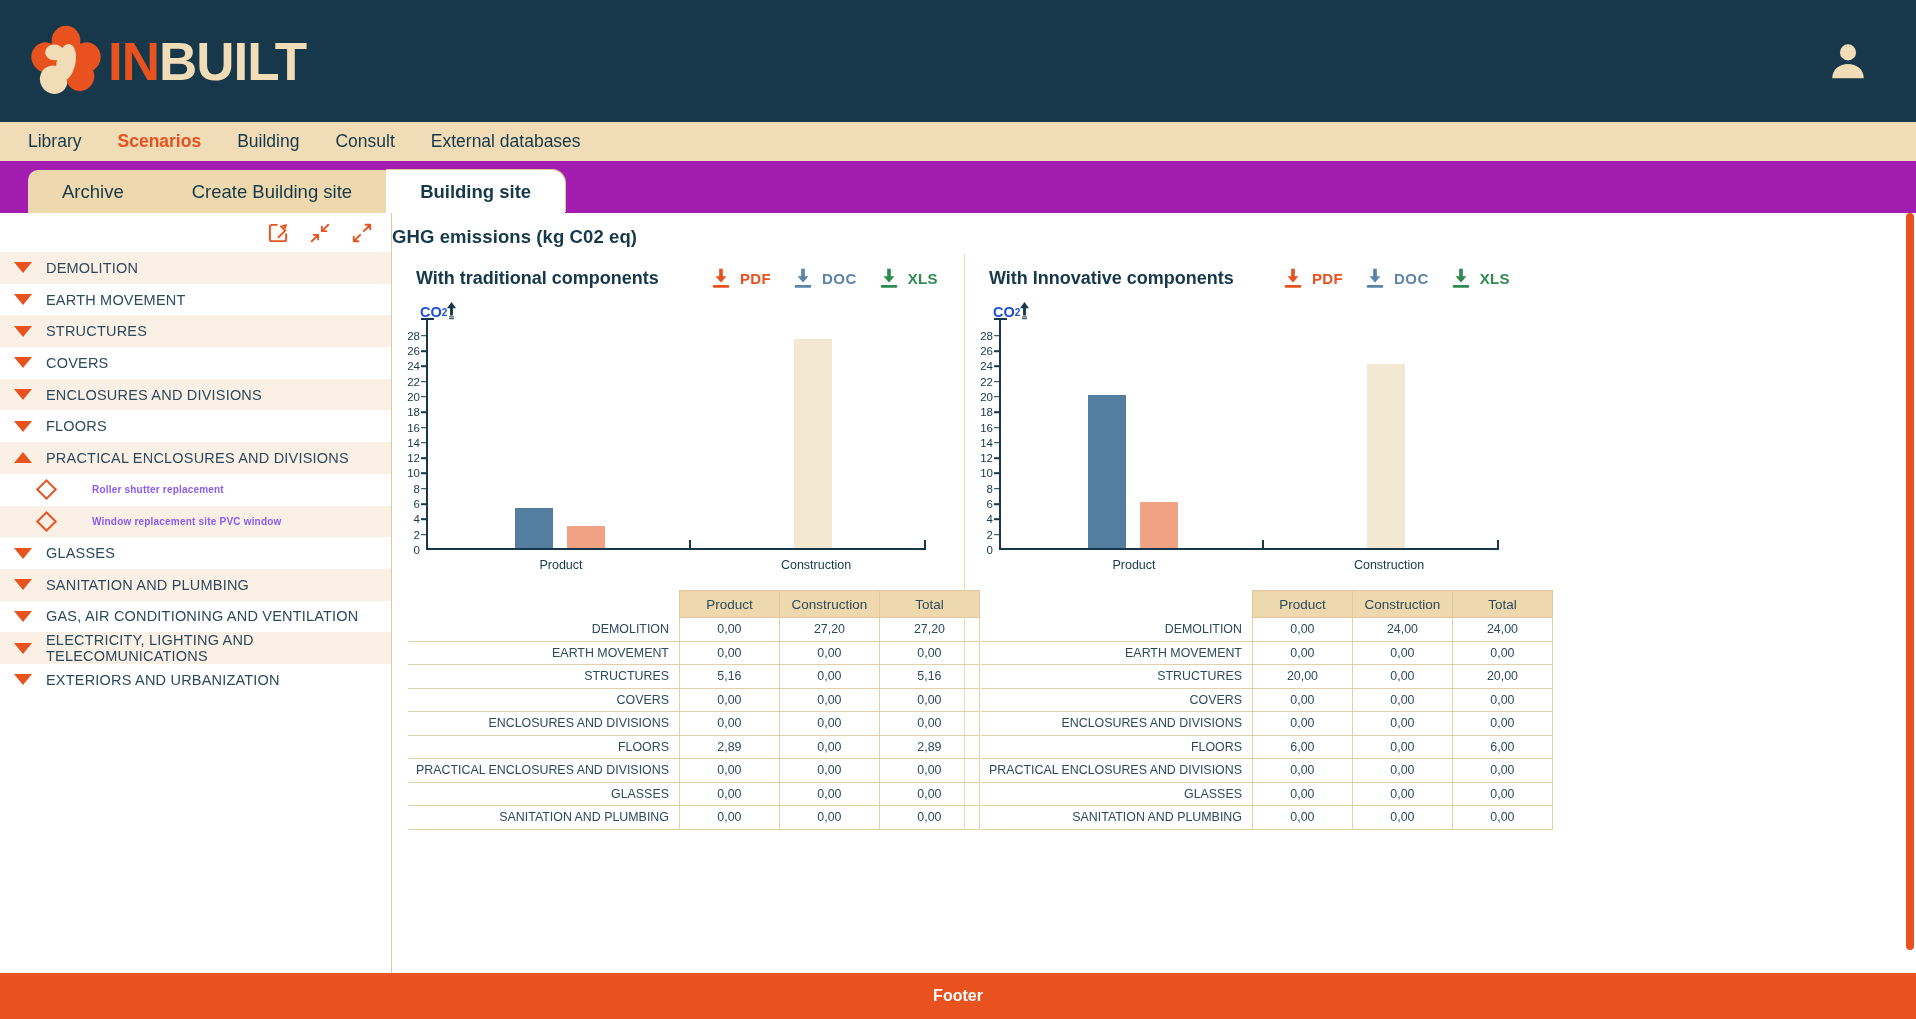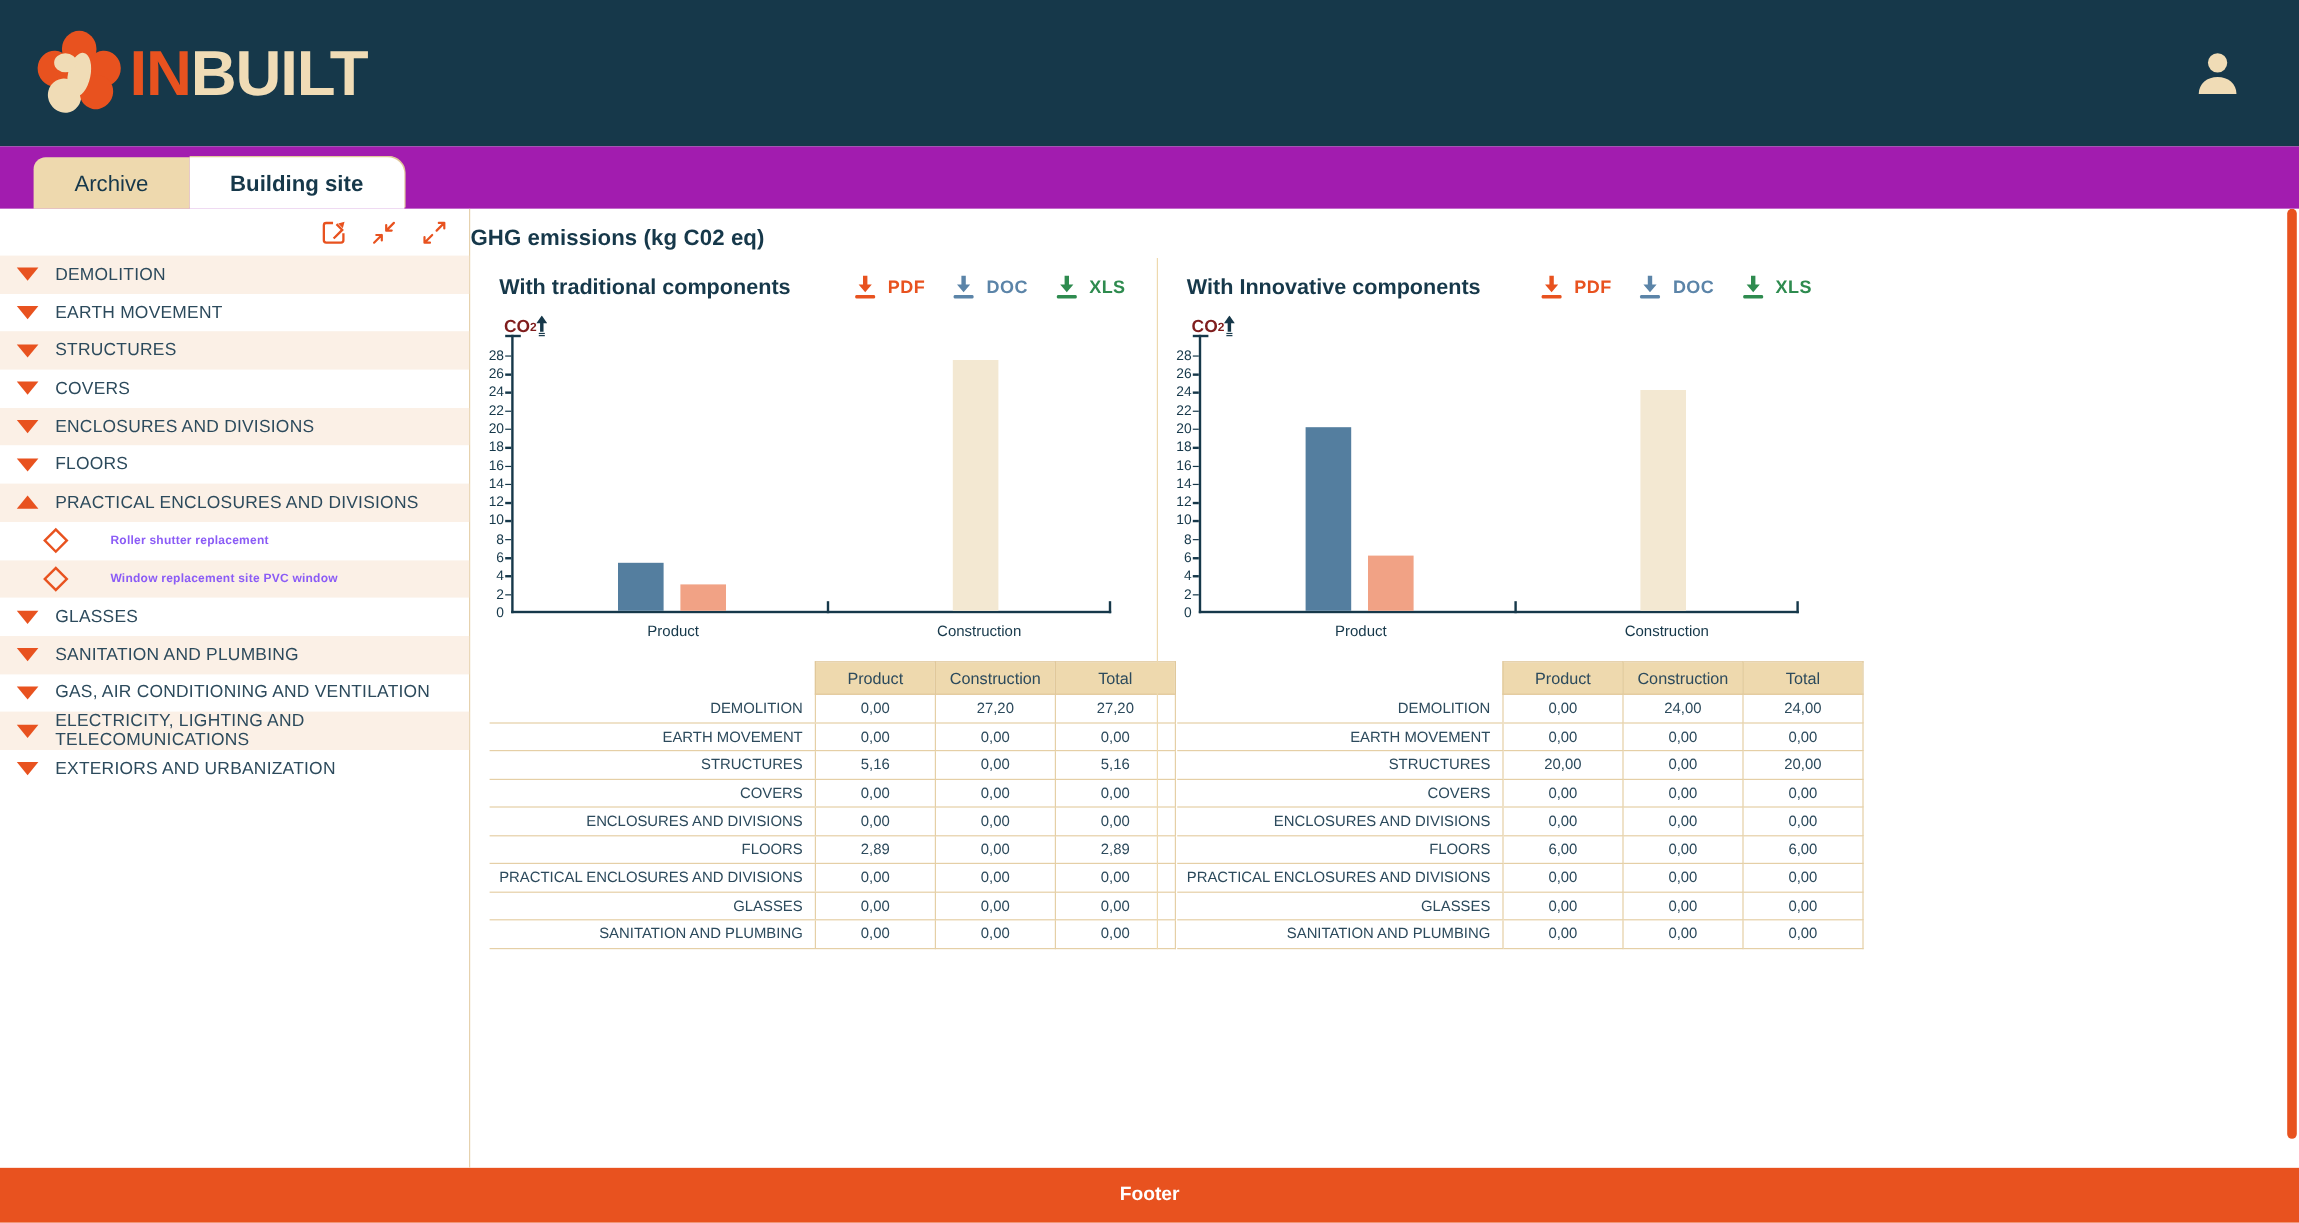--- a/index.html
+++ b/index.html
@@ -89,21 +89,21 @@
 
   .panel-head { display: flex; align-items: center; height: 48px; padding: 0 4px 0 8px; }
   .panel-title { font-size: 18px; font-weight: bold; color: #16384a; white-space: nowrap; }
   .exports { display: flex; gap: 21px; margin-left: auto; padding-right: 6px; }
   .export-btn { display: flex; align-items: center; gap: 8px; cursor: pointer; }
   .export-label { font-size: 15px; font-weight: bold; letter-spacing: .4px; }
   .dl { width: 22px; height: 22px; }
 
   
   .chart-area { position: relative; height: 260px; margin-top: 2px; }
-  .co2-label { position: absolute; left: 12px; top: 0px; font-size: 14.5px; font-weight: bold; color:#7f1d1d; display:flex; align-items:flex-start; }
+  .co2-label { position: absolute; left: 12px; top: 0px; font-size: 14.5px; font-weight: bold; color:#1d4ed8; display:flex; align-items:flex-start; }
   .co2-label sub { font-size: 10px; vertical-align: baseline; position: relative; top: 3px; }
   .plot { position: absolute; left: 18px; top: 24px; width: 100%; height: 222px; }
   .ytick { position: absolute; right: 100%; transform: translateY(-50%); font-size: 11.5px; color:#16384a; padding-right: 6px; white-space: nowrap; }
   .tickmark { position: absolute; width: 5px; height: 1.6px; background: #16384a; transform: translateY(-50%); }
   .yaxis { position: absolute; left: 0; top: -10px; bottom: 0; width: 2.4px; background: #16384a; }
   .yaxis-cap { position: absolute; left: -5px; top: -10px; width: 13px; height: 2.4px; background: #16384a; }
   .xaxis { position: absolute; left: 0; right: 0; bottom: 0; height: 2.4px; background: #16384a; }
   .bar { position: absolute; bottom: 2.4px; }
   .xgroup { position: absolute; bottom: -22px; font-size: 12.5px; color: #16384a; transform: translateX(-50%); }
   .xdivider { position: absolute; bottom: 0; width: 2.2px; height: 10px; background: #16384a; }
@@ -155,23 +155,31 @@
       </span>
     </div>
     <div class="avatar-btn">
       <svg viewBox="0 0 24 24" width="46" height="46" fill="#f0dcb6">
         <circle cx="12" cy="7.5" r="4.2"></circle>
         <path d="M3.8 21c0-4.6 3.7-7.4 8.2-7.4s8.2 2.8 8.2 7.4z"></path>
       </svg>
     </div>
   </header>
 
+  <nav class="menubar">
+    <div class="menu-item">Library</div>
+    <div class="menu-item active">Scenarios</div>
+    <div class="menu-item">Building</div>
+    <div class="menu-item">Consult</div>
+    <div class="menu-item">External databases</div>
+  </nav>
 
   <div class="tabstrip">
     <div class="tab">Archive</div>
+    <div class="tab">Create Building site</div>
     <div class="tab active">Building site</div>
   </div>
 
   <div class="body-wrap">
 
     <aside class="sidebar">
       <div class="sidebar-tools">
         <span class="tool-icon">
           <svg viewBox="0 0 24 24" width="23" height="23" fill="none" stroke="#e8521f" stroke-width="2">
             <path d="M20 13v6a2 2 0 0 1-2 2H5a2 2 0 0 1-2-2V6a2 2 0 0 1 2-2h6"></path>

